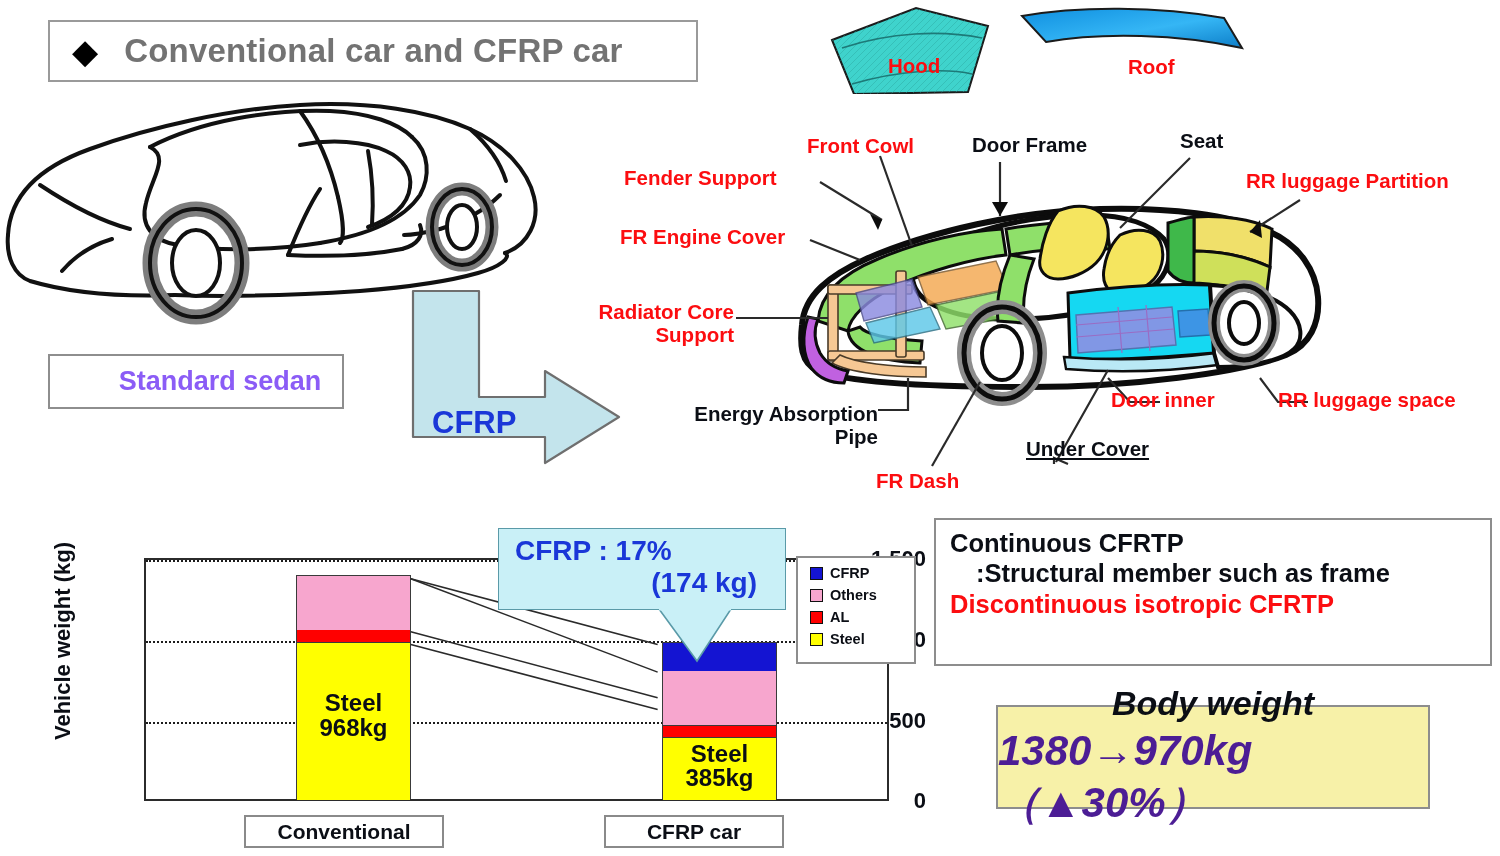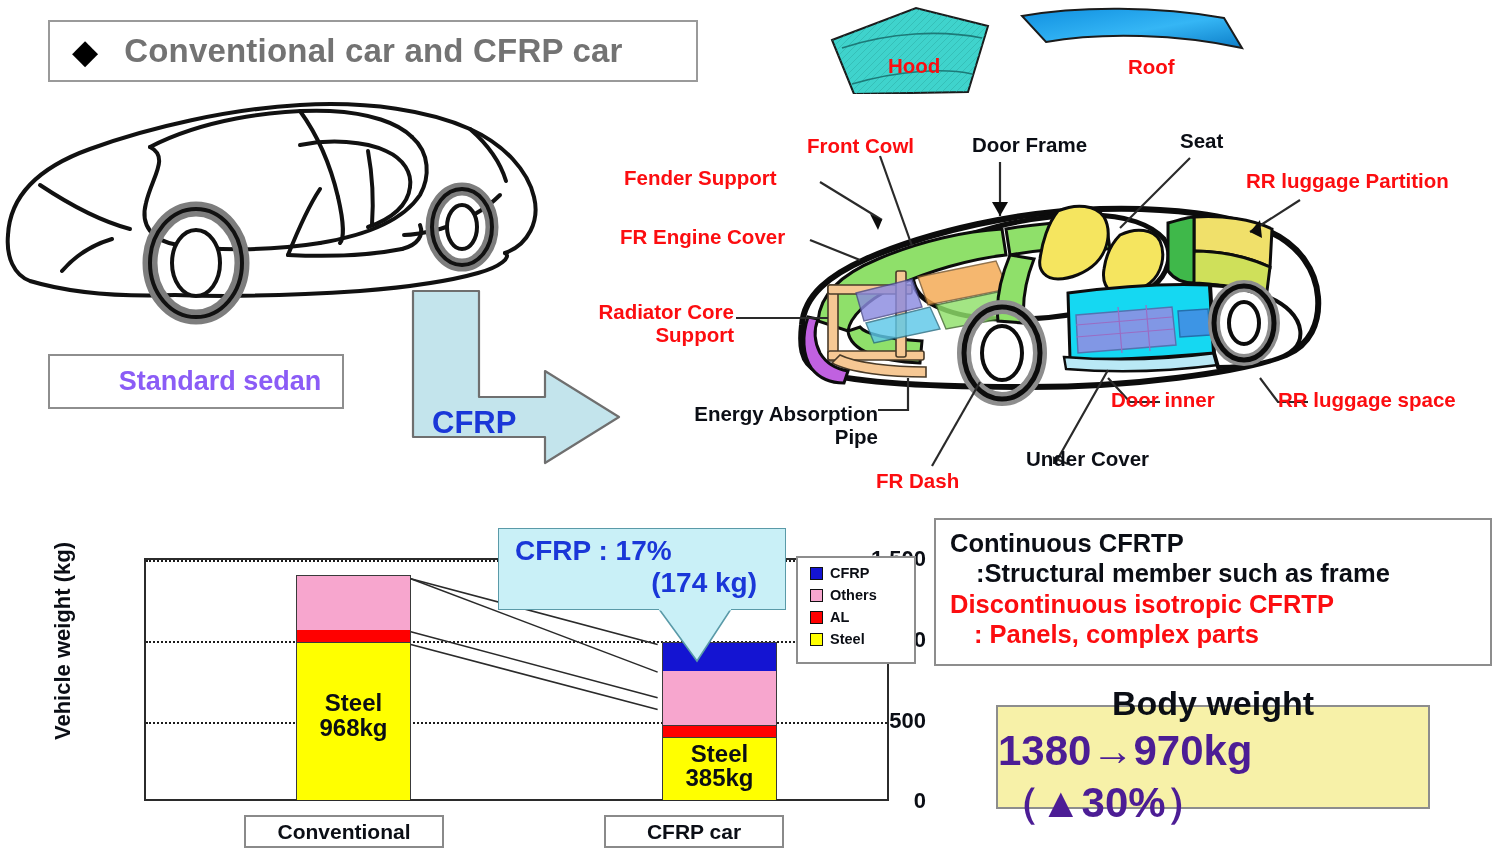--- a/index.html
+++ b/index.html
@@ -126,21 +126,21 @@
   .info-line.blk { color: #0b0e15; }
   .info-line.red { color: #fc0d10; }
   .indent1 { padding-left: 26px; }
   .indent2 { padding-left: 24px; }
 
   #weight-box {
     position: absolute; left: 996px; top: 705px;
     width: 434px; height: 104px;
     border: 2px solid #8d8d8d; background: #f7f1a8;
     display: flex; flex-direction: column;
-    align-items: center; justify-content: center;
+    align-items: center; justify-content: center; font-style: italic;
   }
   #weight-box .w1 { font-size: 34px; font-weight: bold; color: #0b0e15; }
   #weight-box .w2 { font-size: 42px; font-weight: bold; color: #4c1d95; margin-top: 4px; }
 </style>
 </head>
 <body>
 
 <div id="slide">
 
   <div id="title-box">
@@ -331,21 +331,21 @@
     <div>Radiator Core</div>
     <div>Support</div>
   </div>
 
   <div class="anno blk ctr" style="left:648px; top:403px; width:230px;">
     <div>Energy Absorption</div>
     <div>Pipe</div>
   </div>
 
   <div class="anno red" style="left:876px; top:470px;">FR Dash</div>
-  <div class="anno blk" style="left:1026px; top:448px;">Under Cover</div>
+  <div class="anno blk" style="left:1026px; top:438px;text-decoration:underline;">Under Cover</div>
   <div class="anno red" style="left:1111px; top:389px;">Door inner</div>
   <div class="anno red" style="left:1278px; top:389px;">RR luggage space</div>
 
   <div id="chart">
     <div id="y-axis-title">Vehicle weight (kg)</div>
 
     <div class="ytick" style="top:26px;">1,500</div>
     <div class="ytick" style="top:107px;">1,000</div>
     <div class="ytick" style="top:188px;">500</div>
     <div class="ytick" style="top:268px;">0</div>
@@ -421,21 +421,20 @@
   </div>
   <svg id="callout-tail" viewBox="0 0 76 54">
     <path d="M2 0 L74 0 L40 52 Z" fill="#c9f0f7" stroke="#5a9aa8" stroke-width="1.6"></path>
     <path d="M2 0 L74 0" stroke="#c9f0f7" stroke-width="3"></path>
   </svg>
 
   <div id="info-box">
     <div class="info-line blk">Continuous CFRTP</div>
     <div class="info-line blk indent1">:Structural member such as frame</div>
     <div class="info-line red">Discontinuous isotropic CFRTP</div>
-    <div class="info-line red indent2">: Panels, complex parts</div>
   </div>
 
   <div id="weight-box">
     <div class="w1">Body weight</div>
     <div class="w2">1380→970kg（▲30%）</div>
   </div>
 
 </div>
 
 </body></html>

